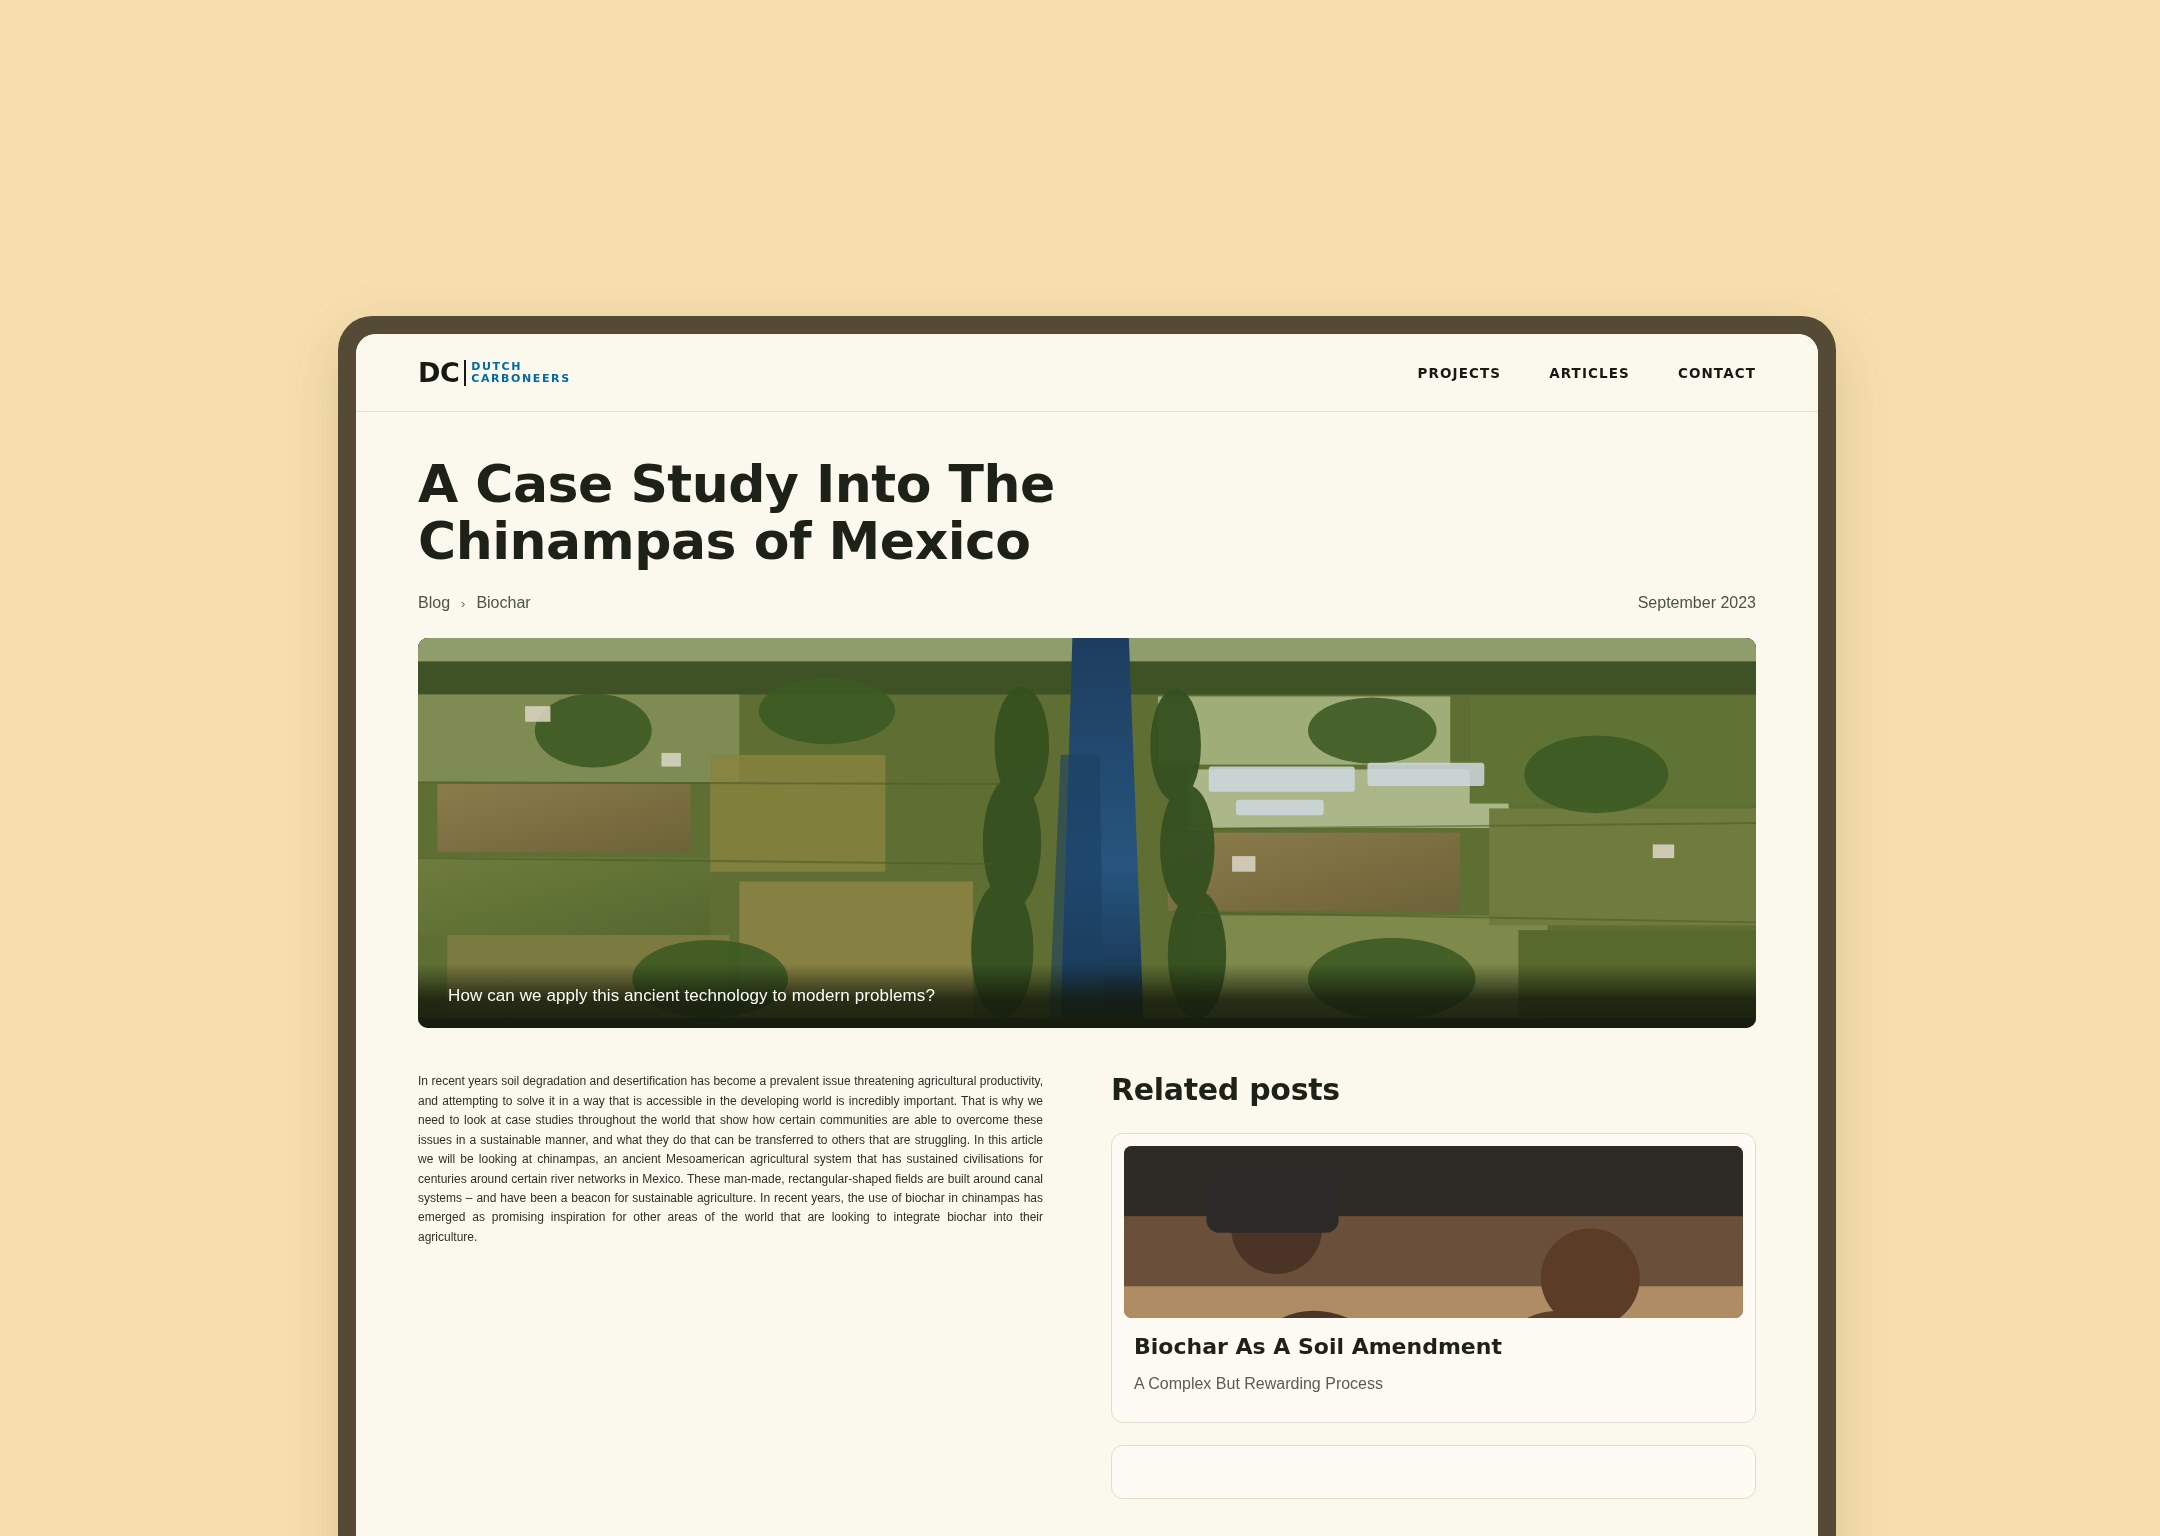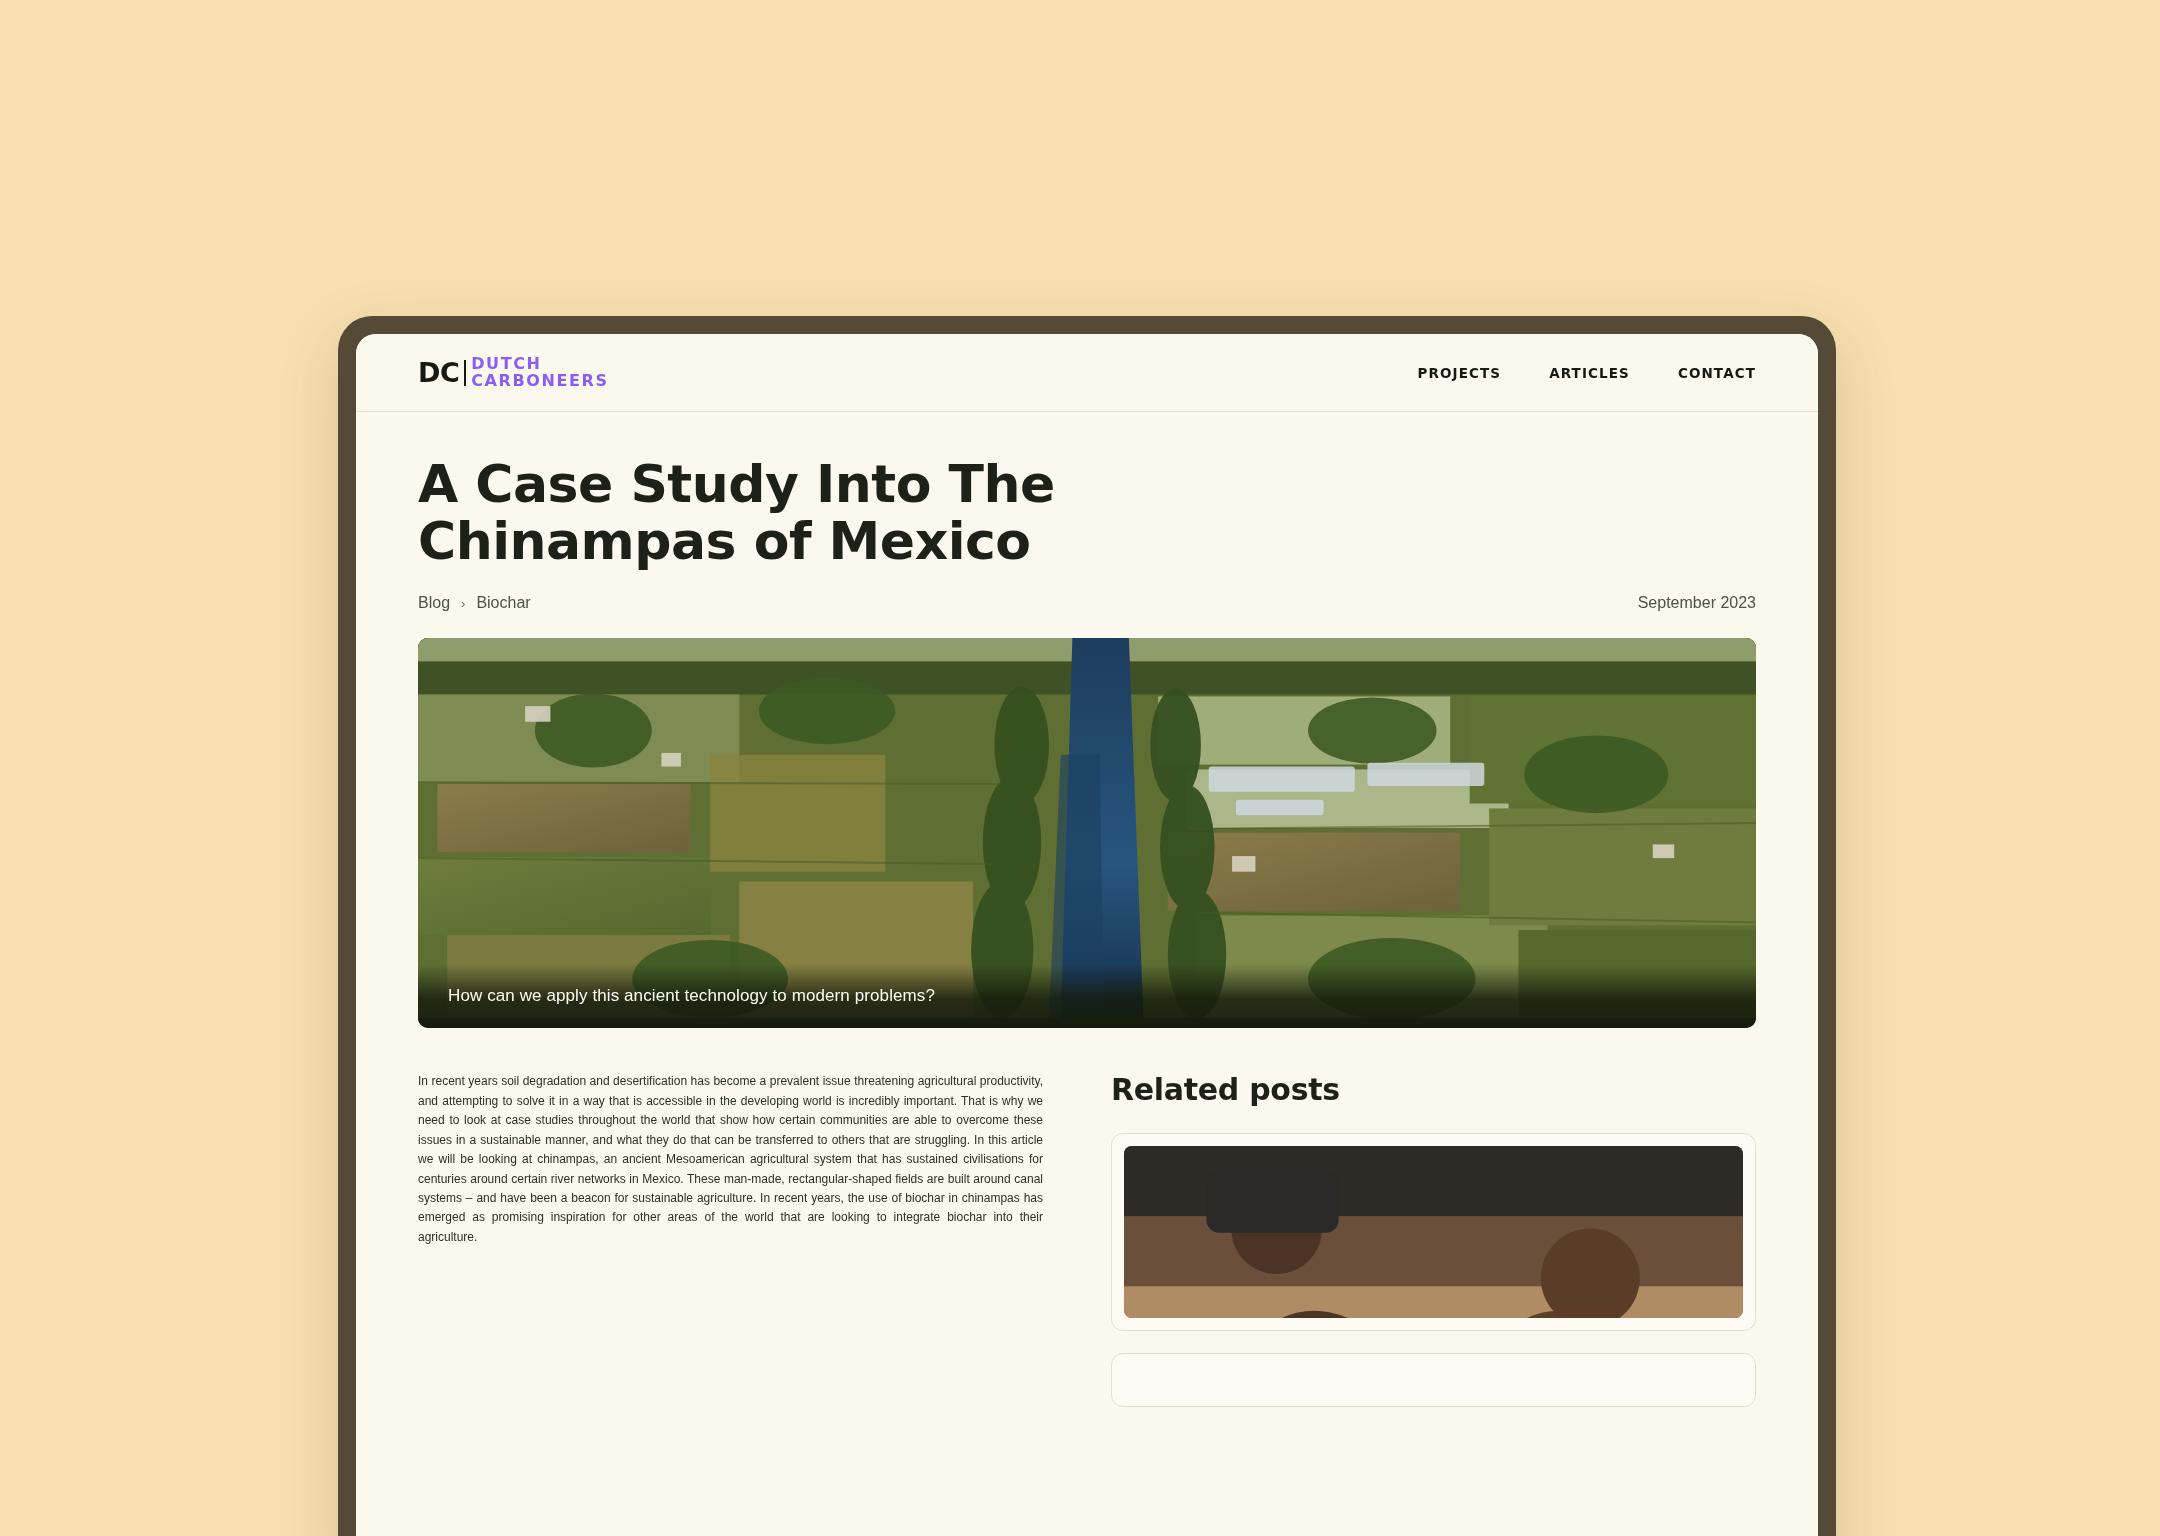--- a/index.html
+++ b/index.html
@@ -54,24 +54,24 @@
     width: 2px;
     height: 26px;
     background: #171a12;
   }
   .logo-words {
     display: flex;
     flex-direction: column;
     line-height: 1.06;
   }
   .logo-words span {
-    font-size: 16px;
+    font-size: 11px;
     font-weight: 800;
     letter-spacing: 1.6px;
-    color: #8b5cf6;
+    color: #0369a1;
     font-family: "DejaVu Sans", sans-serif;
   }
   .nav {
     margin-left: auto;
     display: flex;
     align-items: flex-end;
     gap: 48px;
   }
   .nav a {
     font-size: 13.5px;
@@ -330,20 +330,24 @@
                 <ellipse cx="108" cy="112" rx="30" ry="24" fill="#2b2725"></ellipse>
                 <ellipse cx="158" cy="118" rx="26" ry="20" fill="#343029"></ellipse>
                 <path d="M60 96 q24 -26 54 -10 q14 8 6 22 q-26 18 -54 6 z" fill="#4a3526"></path>
                 <path d="M182 92 q26 -22 52 -4 q10 10 -2 20 q-26 12 -50 -2 z" fill="#5a4029"></path>
                 <circle cx="226" cy="64" r="24" fill="#5b3d27"></circle>
                 <rect x="206" y="84" width="44" height="46" rx="8" fill="#c2392f"></rect>
                 <circle cx="74" cy="40" r="22" fill="#4b3425"></circle>
                 <rect x="40" y="12" width="64" height="30" rx="6" fill="#2b2a28"></rect>
               </svg>
             </div>
+            <div class="card-body">
+              <div class="card-title">Biochar As A Soil Amendment</div>
+              <div class="card-sub">A Complex But Rewarding Process</div>
+            </div>
           </div>
 
           <div class="card-partial"></div>
         </div>
       </div>
     </div>
   </div>
 </div>
 
 </body></html>

